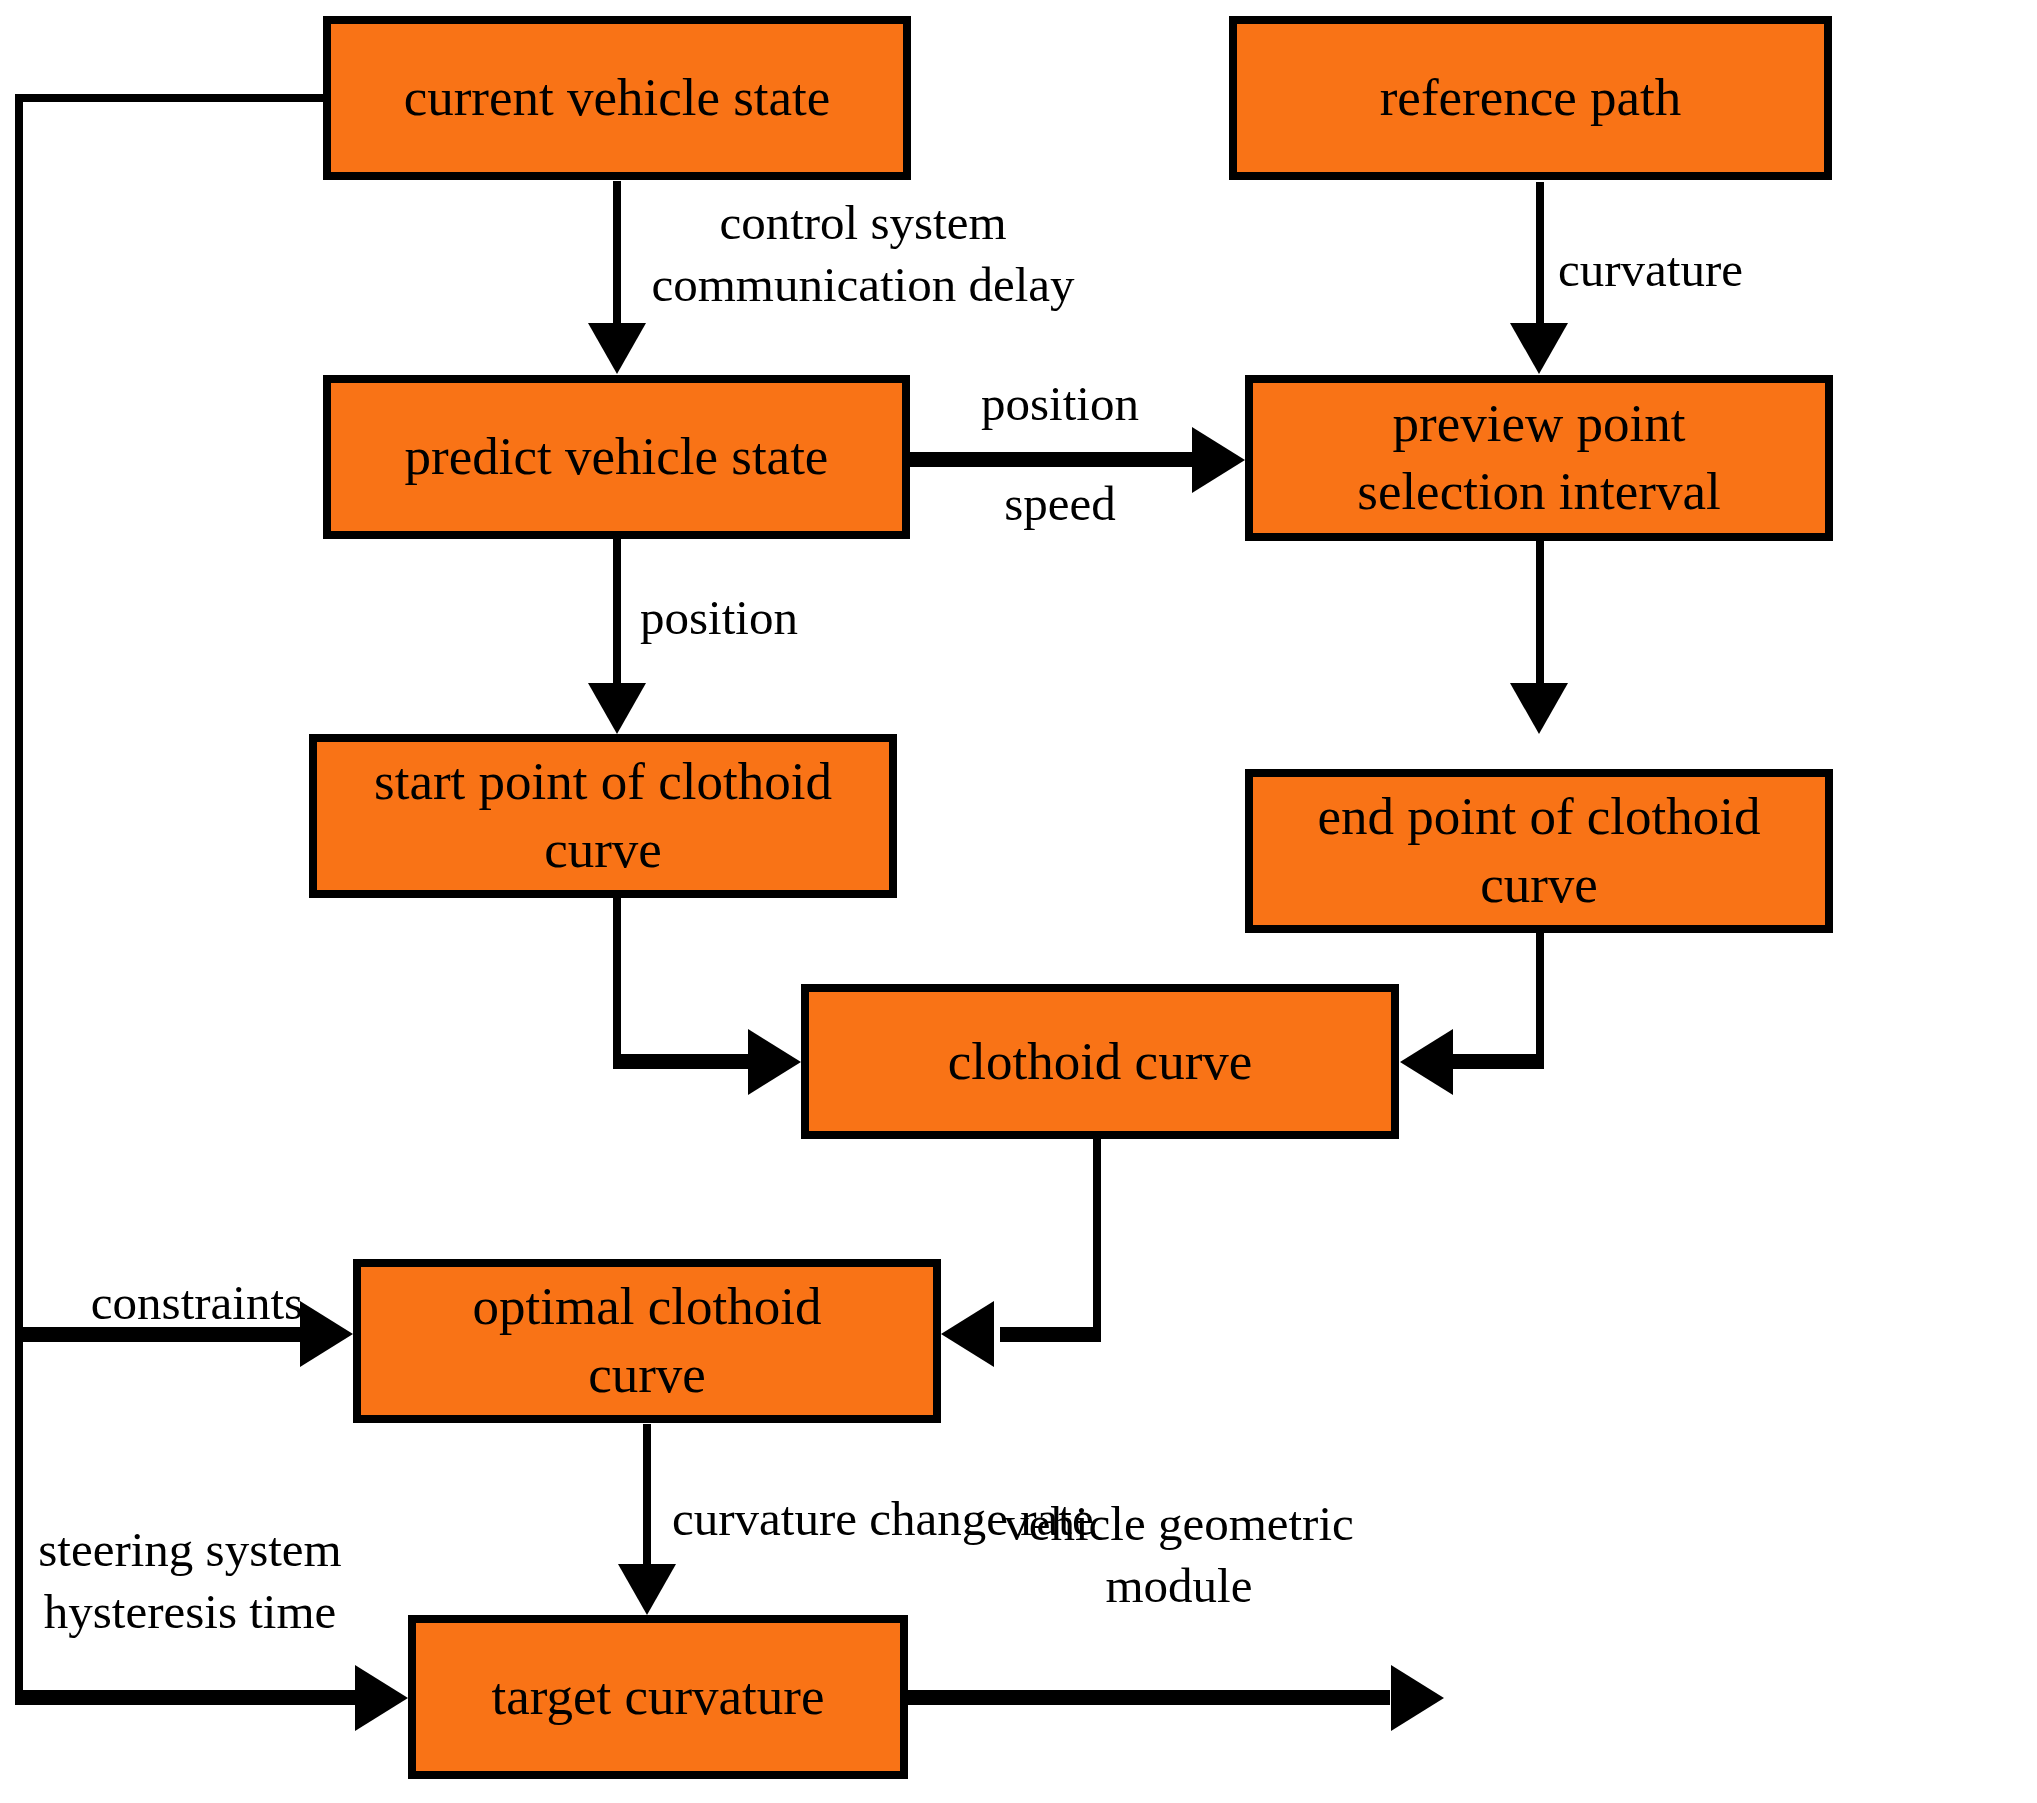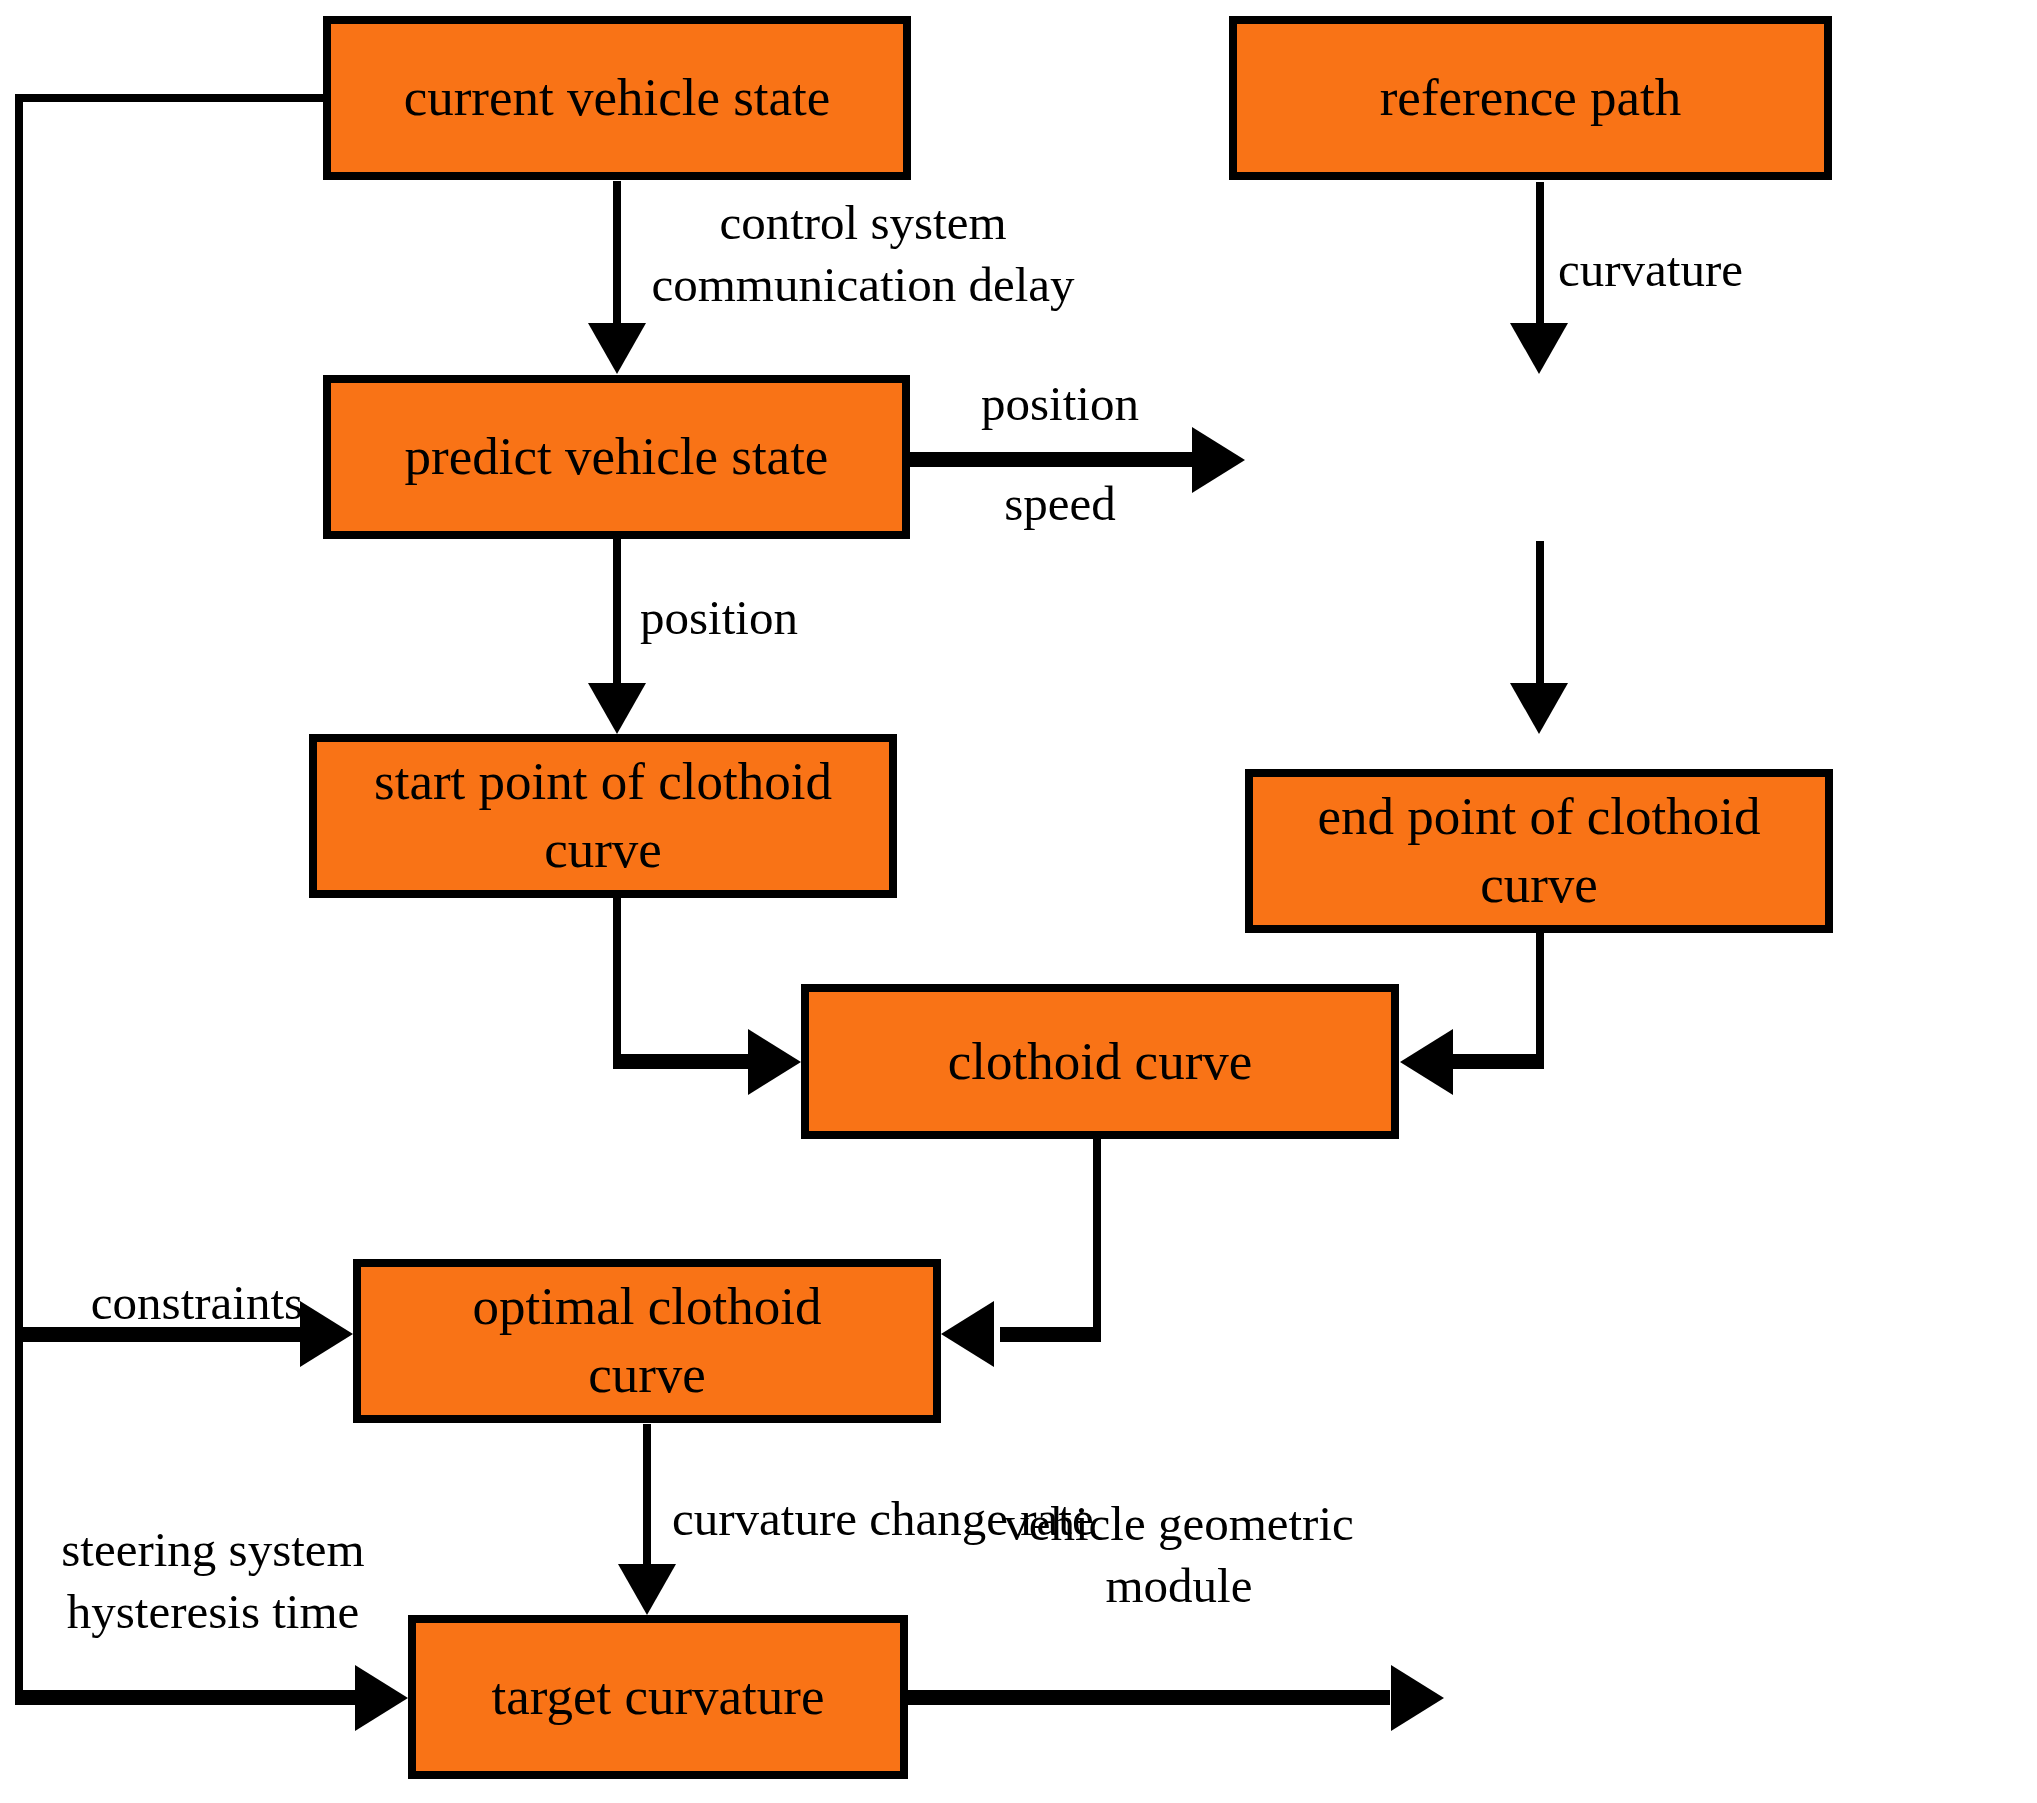--- a/index.html
+++ b/index.html
@@ -59,20 +59,23 @@
 
   <div class="node" style="left:323px;top:16.4px;width:588px;height:164px;">
     <span>current vehicle state</span>
   </div>
   <div class="node" style="left:323px;top:375px;width:587px;height:164px;">
     <span>predict vehicle state</span>
   </div>
   <div class="node" style="left:1229px;top:16.4px;width:603px;height:164px;">
     <span>reference path</span>
   </div>
+  <div class="node" style="left:1245px;top:375px;width:588px;height:166px;">
+    <span class="w520">preview point selection interval</span>
+  </div>
   <div class="node" style="left:309px;top:734px;width:588px;height:164px;">
     <span class="w590">start point of clothoid curve</span>
   </div>
   <div class="node" style="left:1245px;top:734px;width:588px;height:164px;margin-top:35px;">
     <span class="w590">end point of clothoid curve</span>
   </div>
   <div class="node" style="left:801px;top:984px;width:598px;height:155px;">
     <span>clothoid curve</span>
   </div>
   <div class="node" style="left:353px;top:1259px;width:588px;height:164px;">
@@ -82,17 +85,17 @@
     <span>target curvature</span>
   </div>
 
   <div class="lbl left" style="left:1558px;top:239px;width:292px;">curvature</div>
   <div class="lbl" style="left:621px;top:192px;width:484px;">control system communication delay</div>
   <div class="lbl" style="left:932px;top:373px;width:256px;">position</div>
   <div class="lbl" style="left:932px;top:473px;width:256px;">speed</div>
   <div class="lbl left" style="left:640px;top:587px;width:274px;">position</div>
   <div class="lbl" style="left:37px;top:1272px;width:320px;">constraints</div>
   <div class="lbl left" style="left:672px;top:1488px;width:512px;">curvature change rate</div>
-  <div class="lbl" style="left:37px;top:1519px;width:352px;">steering system hysteresis time</div>
+  <div class="lbl" style="left:14px;top:1519px;width:352px;">steering system hysteresis time</div>
   <div class="lbl" style="left:978px;top:1493px;width:402px;">vehicle geometric module</div>
 
 </div>
 
 
 </body></html>

